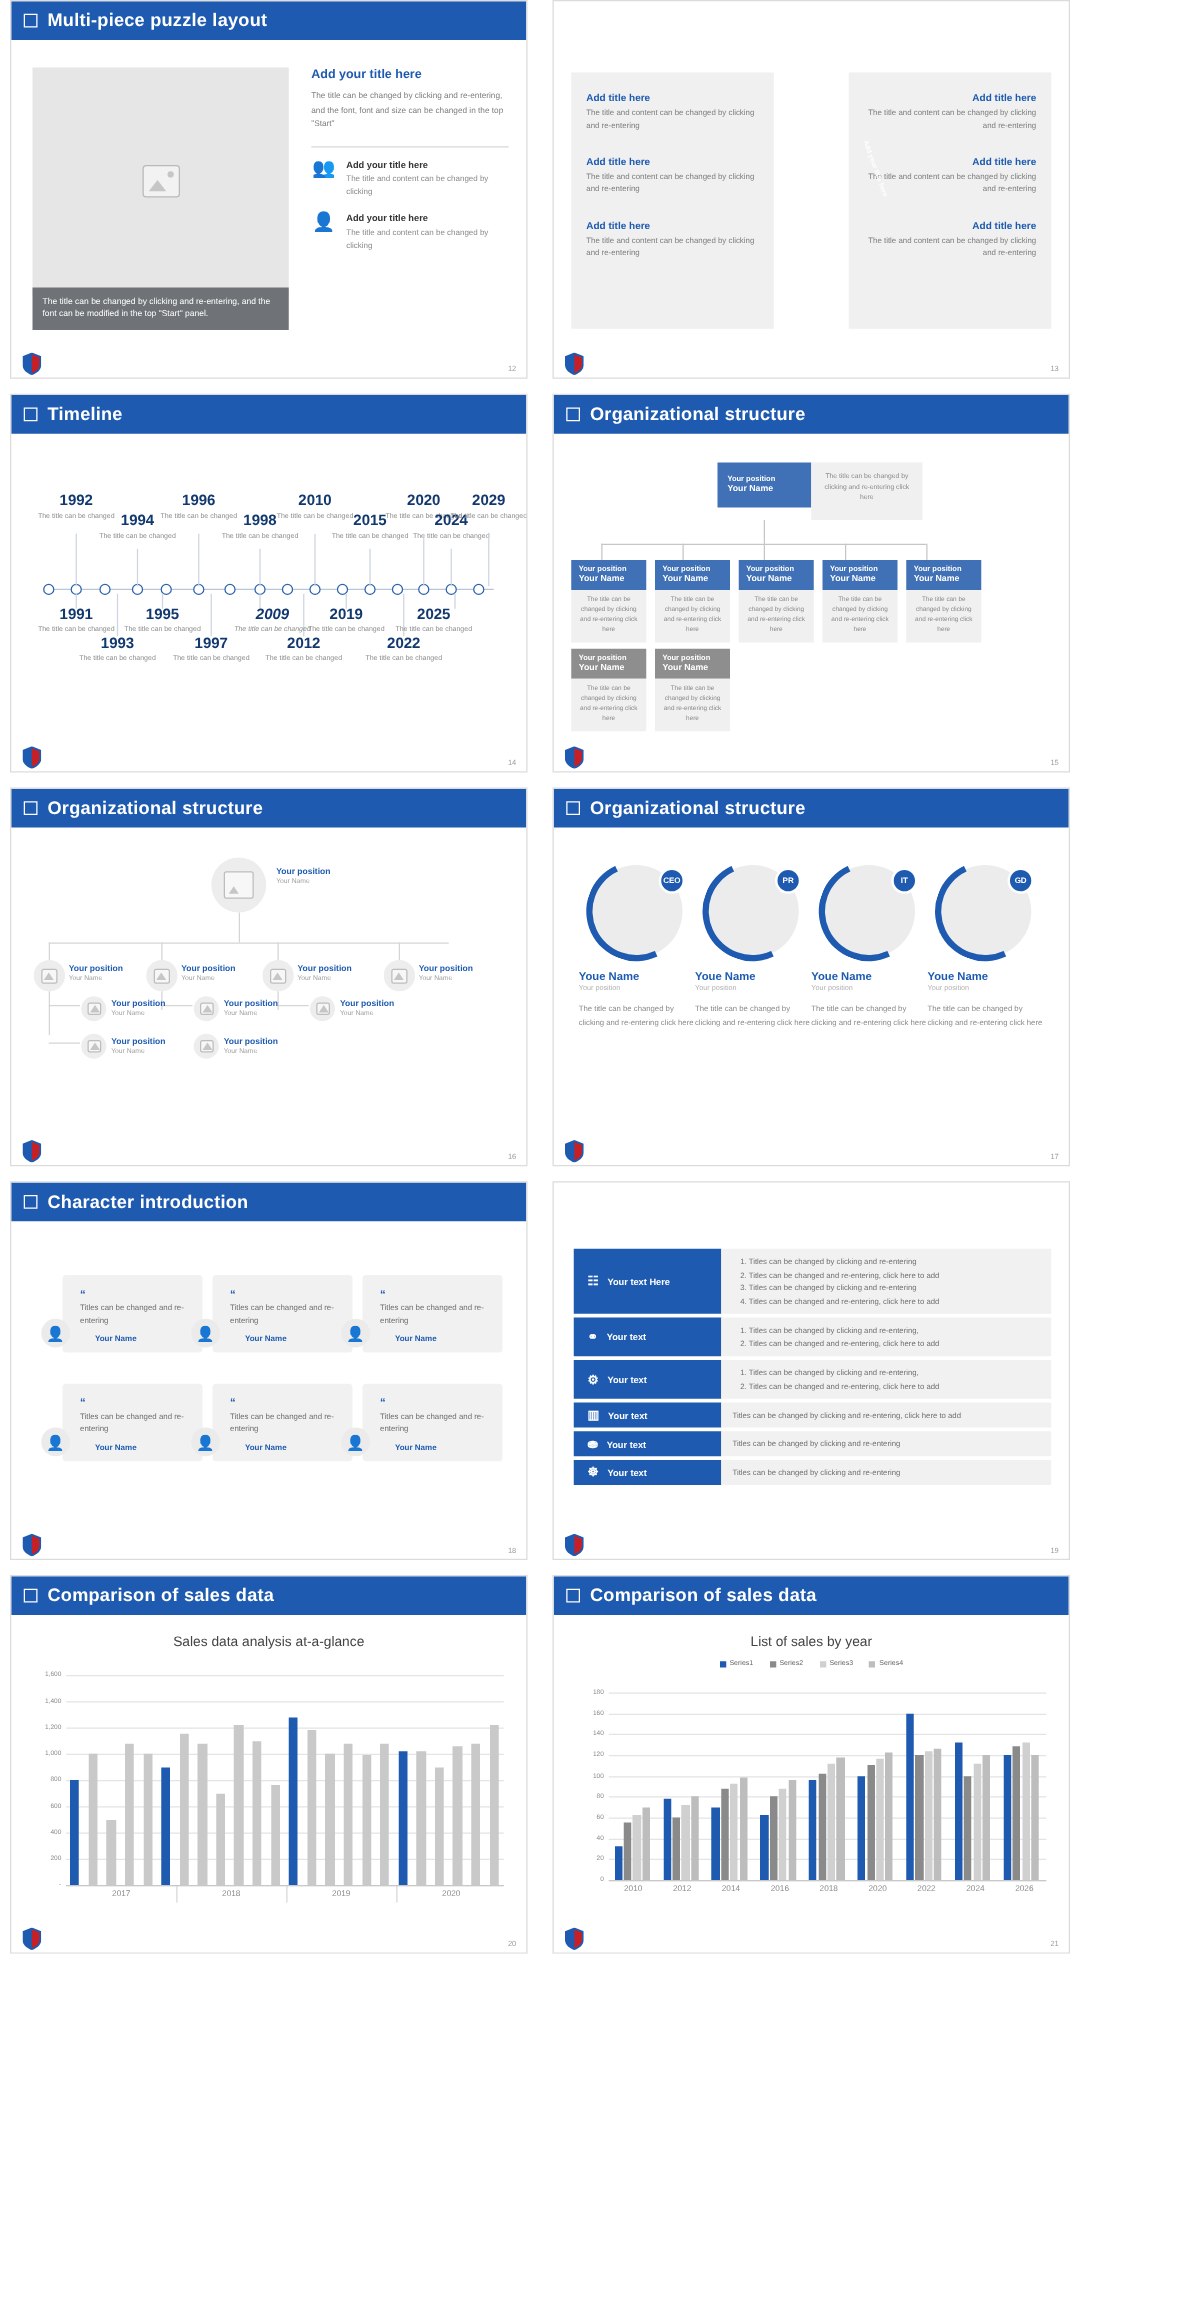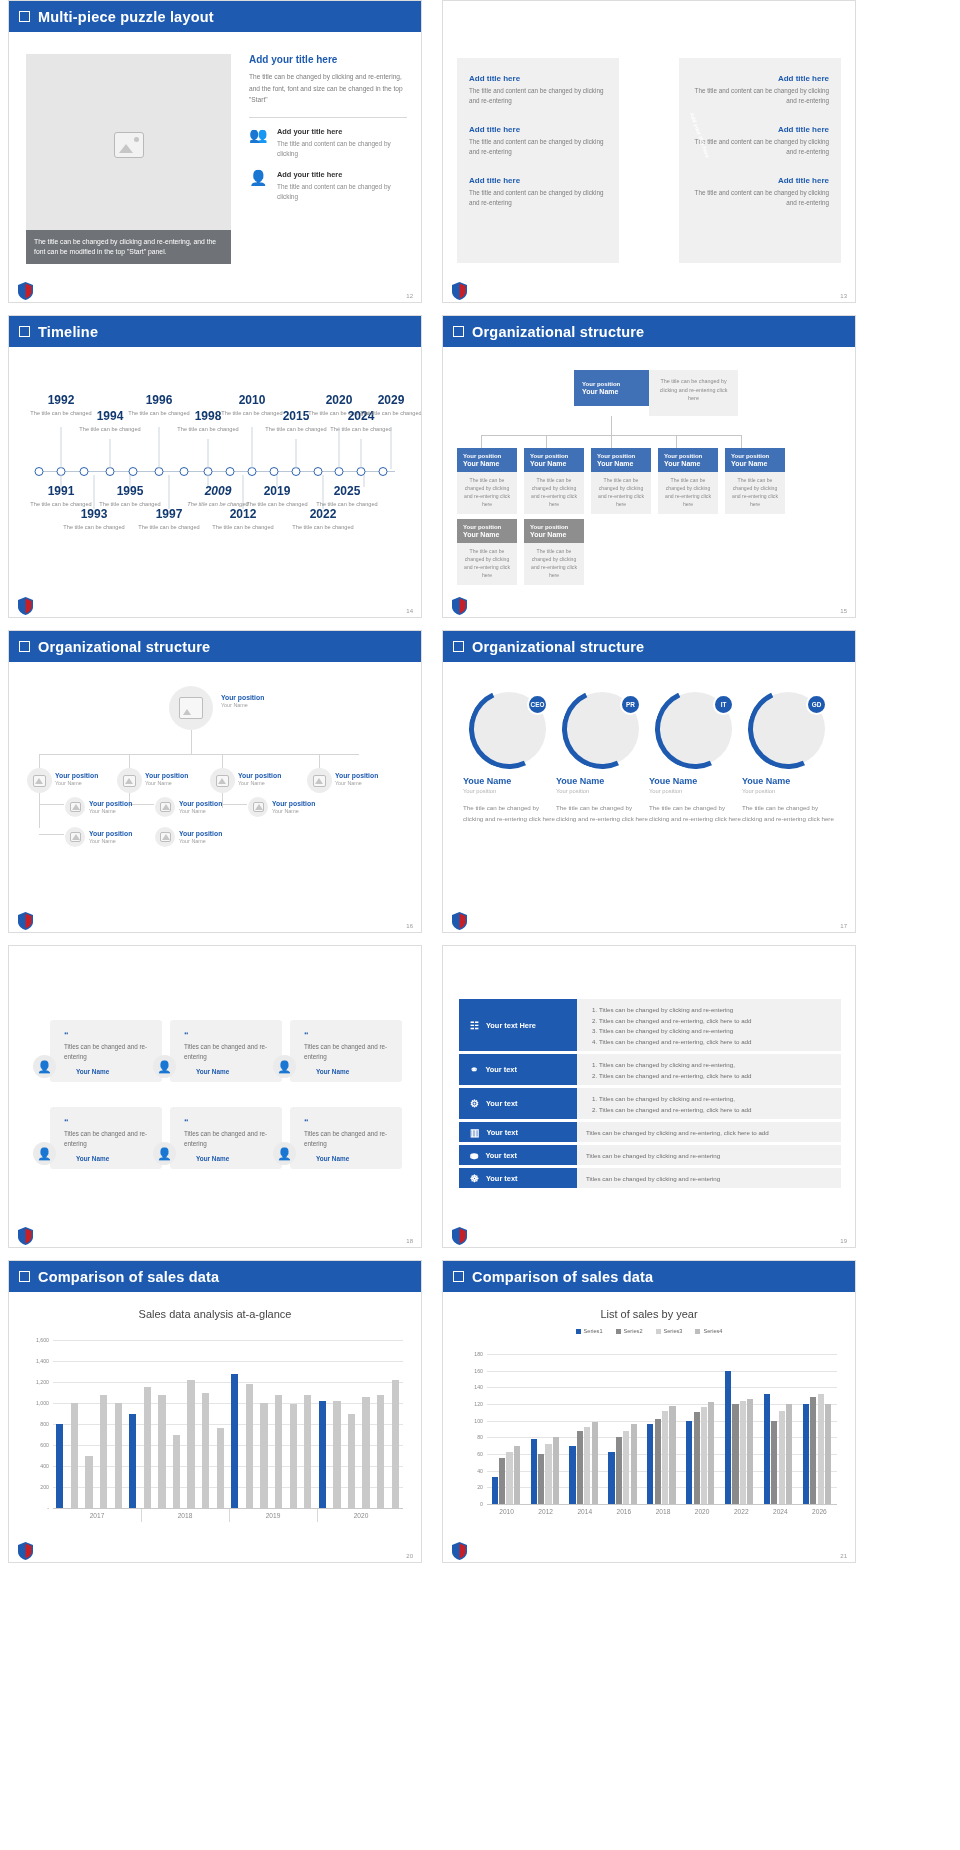--- a/index.html
+++ b/index.html
@@ -736,20 +736,24 @@
         <svg viewBox="0 0 15 18" width="15" height="18">
           <path d="M7.5 0 L15 3 V10 C15 14 11 17 7.5 18 C4 17 0 14 0 10 V3 Z" fill="#1e5bb0"></path>
           <path d="M7.5 1.5 L13.5 4 V10 C13.5 13 10.5 15.5 7.5 16.4 Z" fill="#c62026"></path>
         </svg>
       </span>
       <span class="pgnum">17</span>
     </div>
   </div>
 
   <div class="slide">
+    <div class="hdr">
+      <span class="sq"></span>
+      <span class="ttl">Character introduction</span>
+    </div>
     <div class="body">
       <div class="qc" style="left:41px;top:43px;">
         <div class="qm">“</div>
         <div class="tx">Titles can be changed and re-entering</div>
         <div class="nm">Your Name</div>
       </div>
       <div class="qc-av" style="left:24px;top:78px;">👤</div>
 
       <div class="qc" style="left:161px;top:43px;">
         <div class="qm">“</div>

